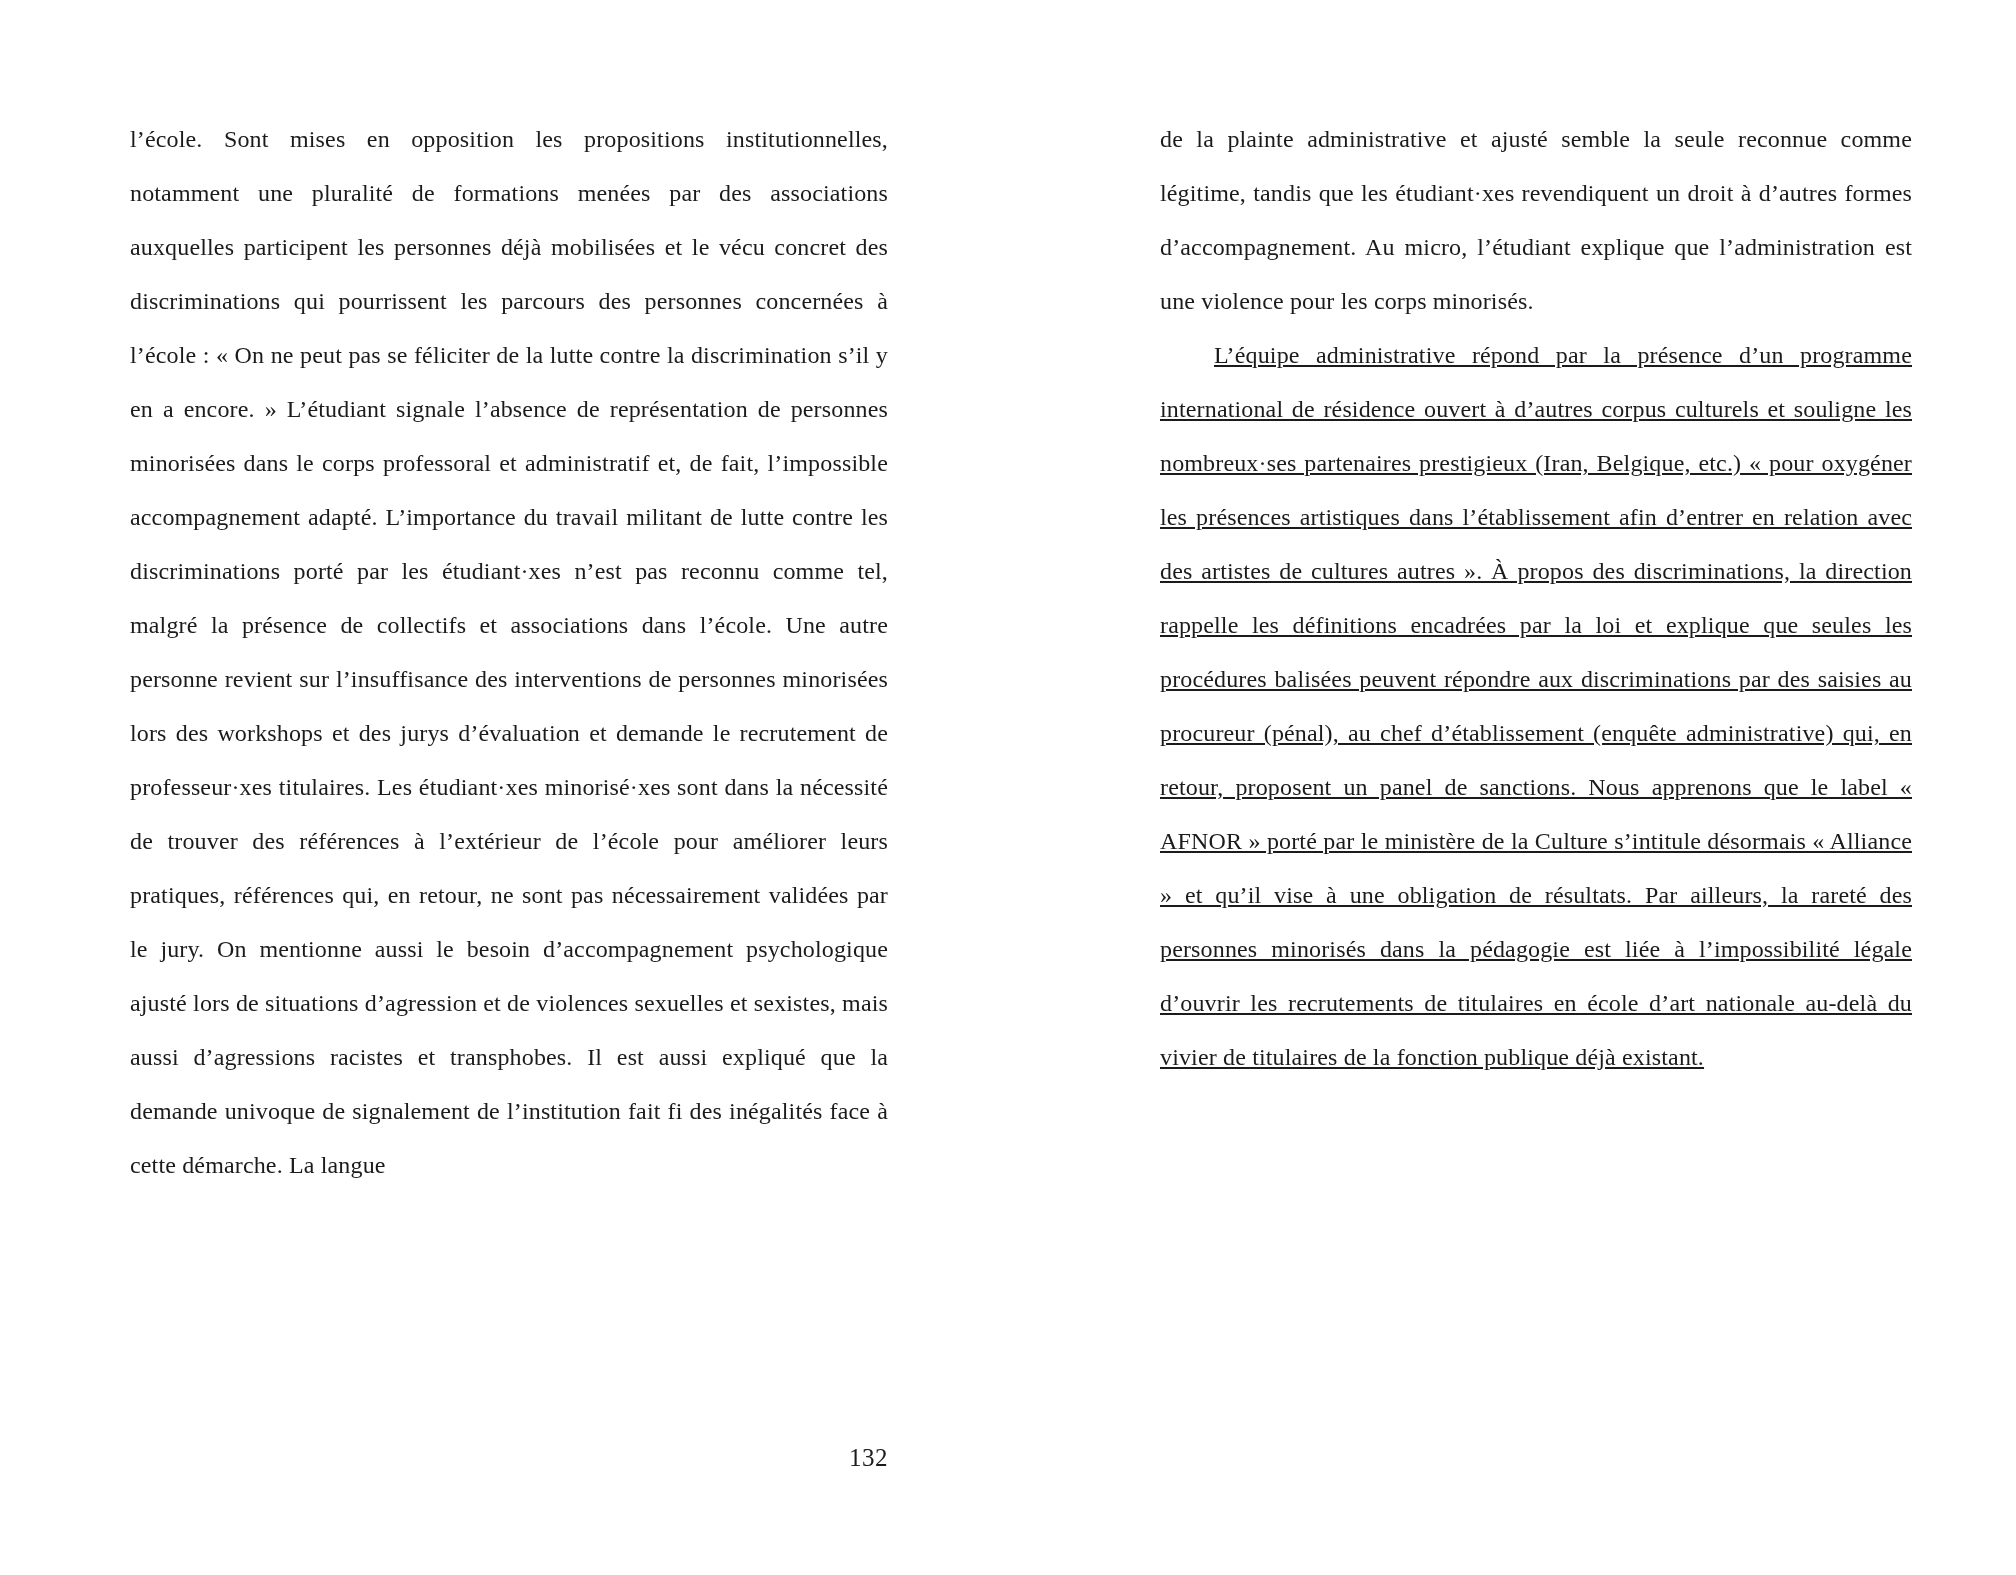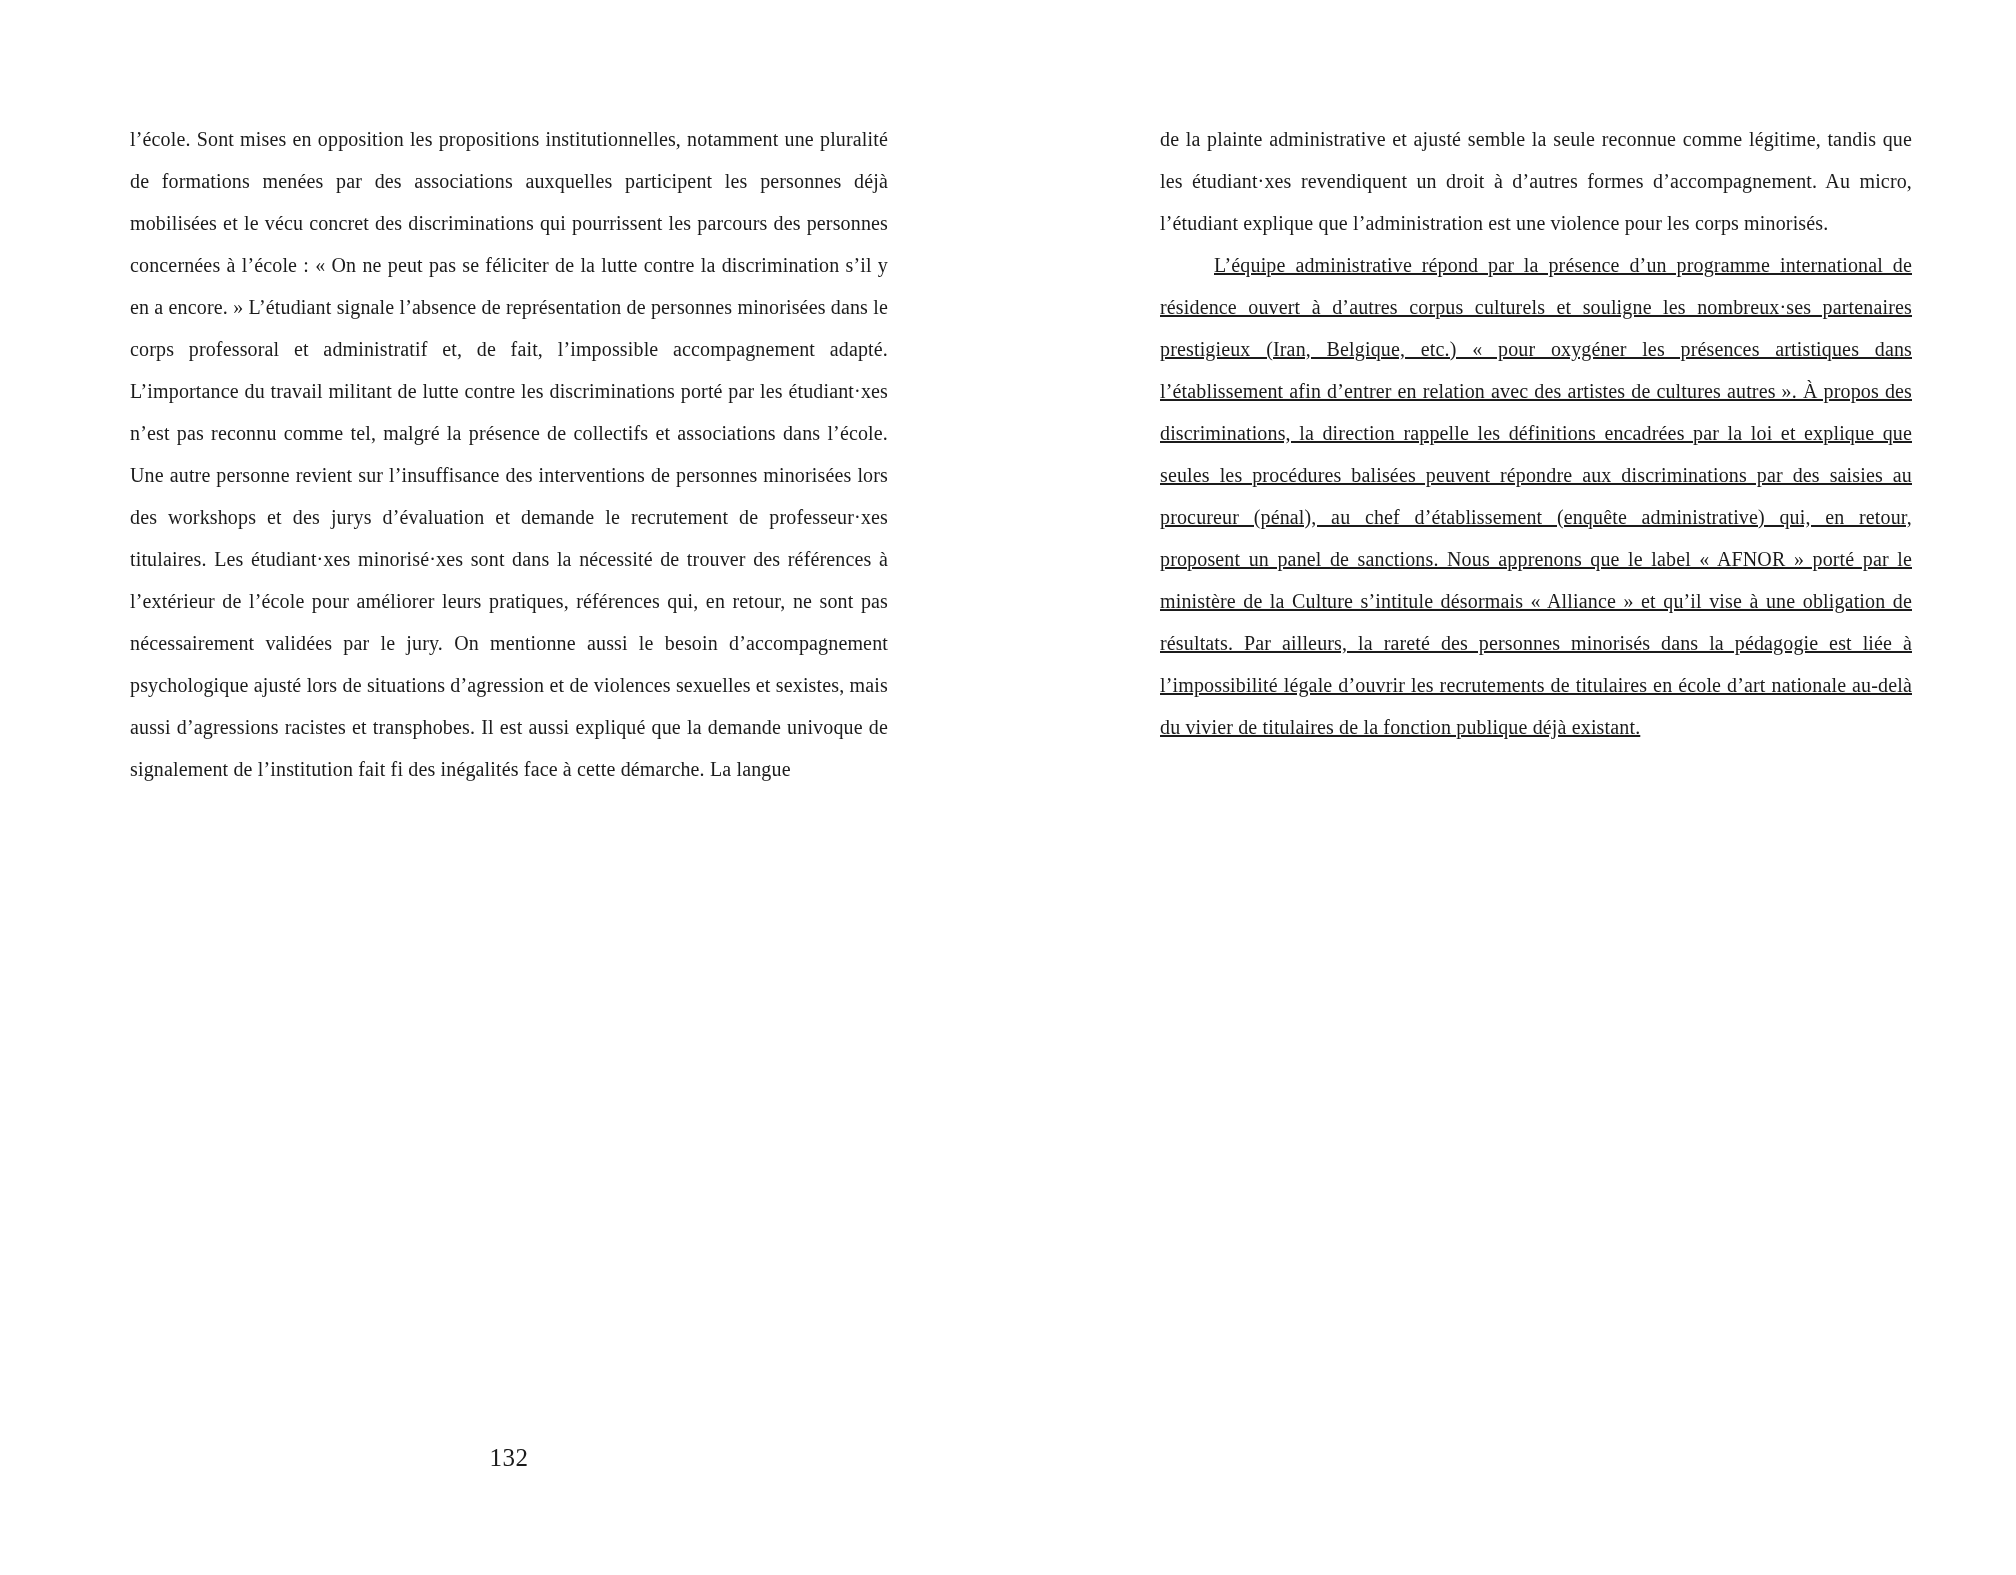--- a/index.html
+++ b/index.html
@@ -21,45 +21,45 @@
     height: 100%;
   }
   .page {
     width: 1008px;
     height: 100%;
     position: relative;
     background: #ffffff;
   }
   .textblock {
     position: absolute;
-    top: 118px;
+    top: 112px;
     text-align: justify;
-    font-size: 20px;
-    line-height: 42px;
+    font-size: 24px;
+    line-height: 54px;
     letter-spacing: 0.15px;
   }
   .page-left .textblock {
     left: 130px;
     width: 758px;
   }
   .page-right .textblock {
     left: 152px;
     width: 752px;
   }
   .textblock p {
     margin: 0;
   }
   .textblock p.indent {
     text-indent: 54px;
     text-decoration: underline;
   }
   .pagenum {
     position: absolute;
     top: 1444px;
-    text-align: center;
+    text-align: right;
     font-size: 25px;
     letter-spacing: 0.5px;
     color: #1b1b1b;
   }
   .page-left .pagenum {
     left: 130px;
     width: 758px;
   }
   .page-right .pagenum {
     left: 152px;

